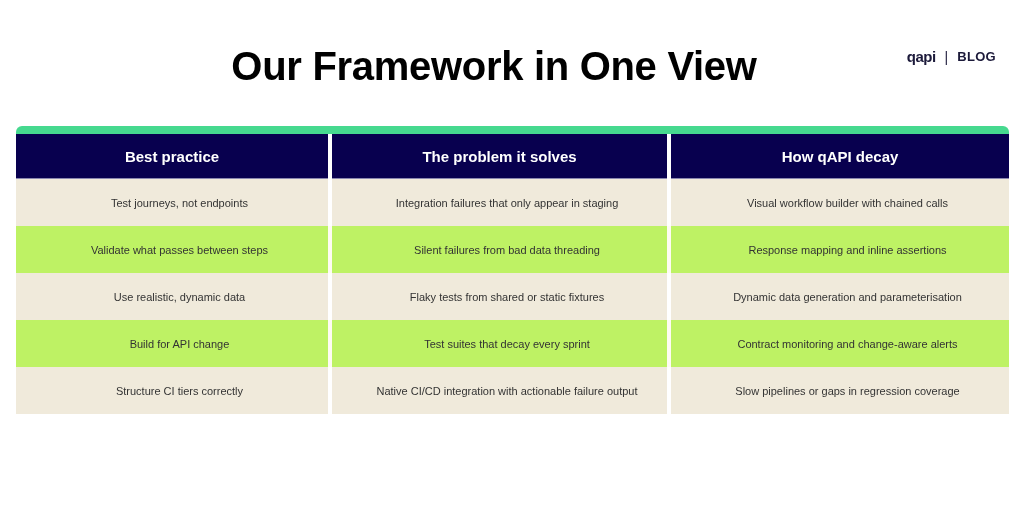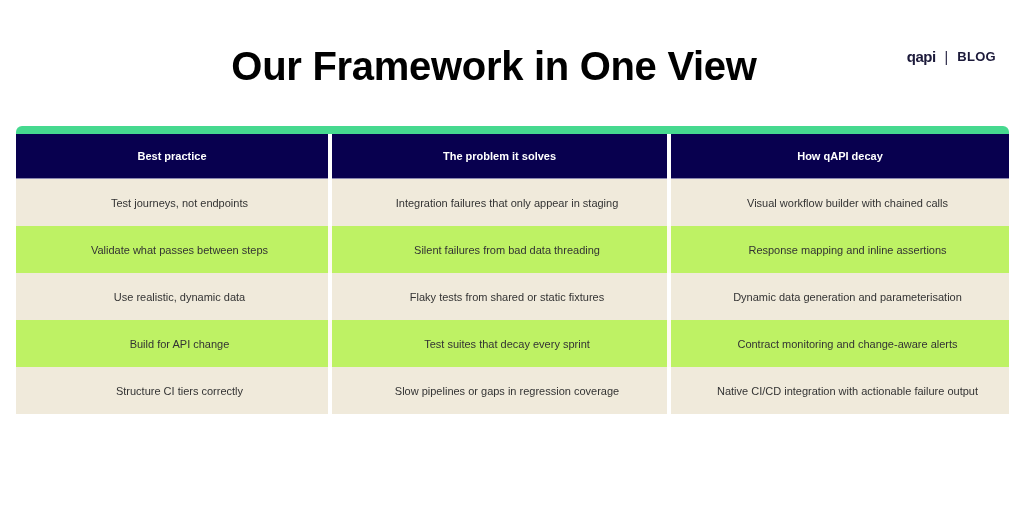--- a/index.html
+++ b/index.html
@@ -30,21 +30,21 @@
     }
     .grid {
       display: grid;
       grid-template-columns: 312px 335px 338px;
       column-gap: 4px;
       background: transparent;
     }
     .hcell {
       background: #08004f; color: #ffffff;
       height: 45px; display: flex; align-items: center; justify-content: center;
-      font-size: 11px; font-weight: 700;
+      font-size: 15px; font-weight: 700;
       border-bottom: 1px solid #8b88b0;
     }
     .cell {
       height: 47px; display: flex; align-items: center; justify-content: center;
       font-size: 11px; color: #333333; text-align: center; padding-left: 15px;
     }
     .row-odd { background: #f0eadb; }
     .row-even { background: #bef264; }
     .grid .row-even.gapfill { box-shadow: 4px 0 0 #fefbf3; }
   </style>
@@ -76,16 +76,16 @@
 
     <div class="cell row-odd">Use realistic, dynamic data</div>
     <div class="cell row-odd">Flaky tests from shared or static fixtures</div>
     <div class="cell row-odd">Dynamic data generation and parameterisation</div>
 
     <div class="cell row-even gapfill">Build for API change</div>
     <div class="cell row-even gapfill">Test suites that decay every sprint</div>
     <div class="cell row-even">Contract monitoring and change-aware alerts</div>
 
     <div class="cell row-odd">Structure CI tiers correctly</div>
+    <div class="cell row-odd">Native CI/CD integration with actionable failure output</div>
     <div class="cell row-odd">Slow pipelines or gaps in regression coverage</div>
-    <div class="cell row-odd">Native CI/CD integration with actionable failure output</div>
   </div>
 </div>
 
 </body></html>

